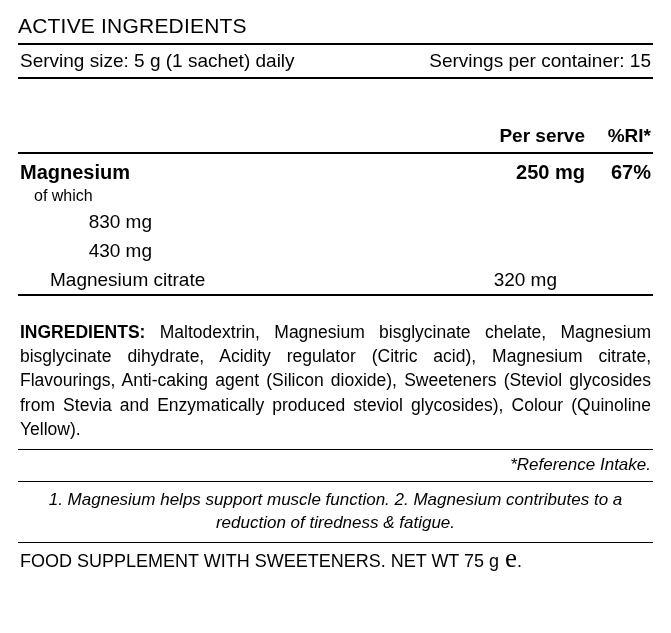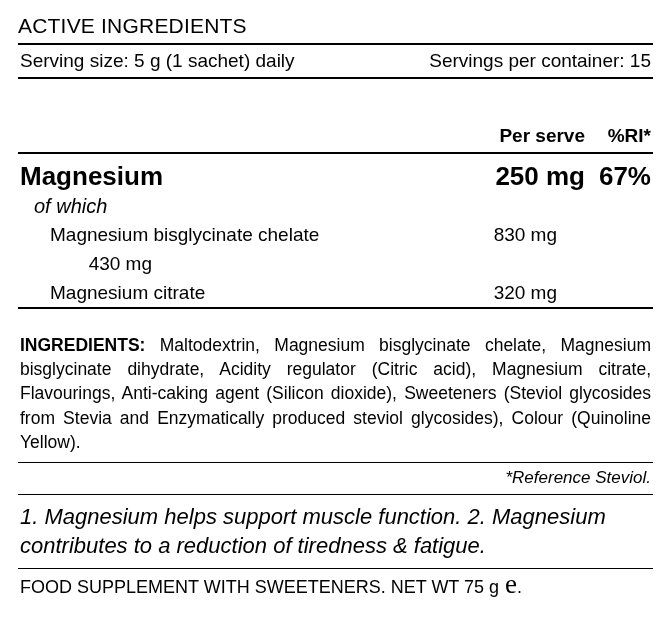--- a/index.html
+++ b/index.html
@@ -71,26 +71,25 @@
     flex: 0 0 auto;
   }
   .nutrient-row {
     display: flex;
     align-items: baseline;
     font-size: 19px;
     padding: 5px 2px 2px 2px;
   }
   .nutrient-row.main {
     font-weight: bold;
-    font-size: 26px;
+    font-size: 20px;
     padding-top: 7px;
   }
   .ofwhich {
-    font-style: italic;
-    font-size: 20px;
+    font-size: 16px;
     padding: 1px 2px 2px 16px;
   }
   .sub-row {
     display: flex;
     align-items: baseline;
     font-size: 19px;
     padding: 4px 2px 3px 2px;
   }
   .sub-row .name-col {
     padding-left: 30px;
@@ -113,23 +112,24 @@
     font-weight: bold;
   }
   .ref {
     font-style: italic;
     font-size: 17px;
     text-align: right;
     padding: 5px 2px 6px 2px;
   }
   .claims {
     font-style: italic;
-    font-size: 22px;
+    font-size: 17px;
     line-height: 1.35;
     padding: 7px 2px 7px 2px;
+    text-align: center;
   }
   .footer {
     font-size: 18px;
     padding: 5px 2px 0 2px;
     display: flex;
     align-items: baseline;
   }
   .e-mark {
     font-family: "Liberation Serif", serif;
     font-size: 27px;
@@ -162,21 +162,20 @@
 
   <div class="nutrient-row main">
     <span class="name-col">Magnesium</span>
     <span class="amt-col">250 mg</span>
     <span class="ri-col">67%</span>
   </div>
 
   <div class="ofwhich">of which</div>
 
   <div class="sub-row">
-    <span class="name-col">Magnesium bisglycinate chelate</span>
     <span class="amt-col">830 mg</span>
     <span class="ri-col"></span>
   </div>
 
   <div class="sub-row">
     <span class="amt-col">430 mg</span>
     <span class="ri-col"></span>
   </div>
 
   <div class="sub-row">
@@ -187,21 +186,21 @@
 
   <div class="spacer-sm"></div>
   <hr class="rule">
 
   <div class="ingredients">
     <span class="lbl">INGREDIENTS:</span><span> Maltodextrin, Magnesium bisglycinate chelate, Magnesium bisglycinate dihydrate, Acidity regulator (Citric acid), Magnesium citrate, Flavourings, Anti-caking agent (Silicon dioxide), Sweeteners (Steviol glycosides from Stevia and Enzymatically produced steviol glycosides), Colour (Quinoline Yellow).</span>
   </div>
 
   <hr class="rule-thin">
 
-  <div class="ref">*Reference Steviol.</div>
+  <div class="ref">*Reference Intake.</div>
 
   <hr class="rule-thin">
 
   <div class="claims">1. Magnesium helps support muscle function. 2. Magnesium contributes to a reduction of tiredness &amp; fatigue.</div>
 
   <hr class="rule-thin">
 
   <div class="footer">
     <span>FOOD SUPPLEMENT WITH SWEETENERS. NET WT 75 g</span>
     <span class="e-mark">e</span>

